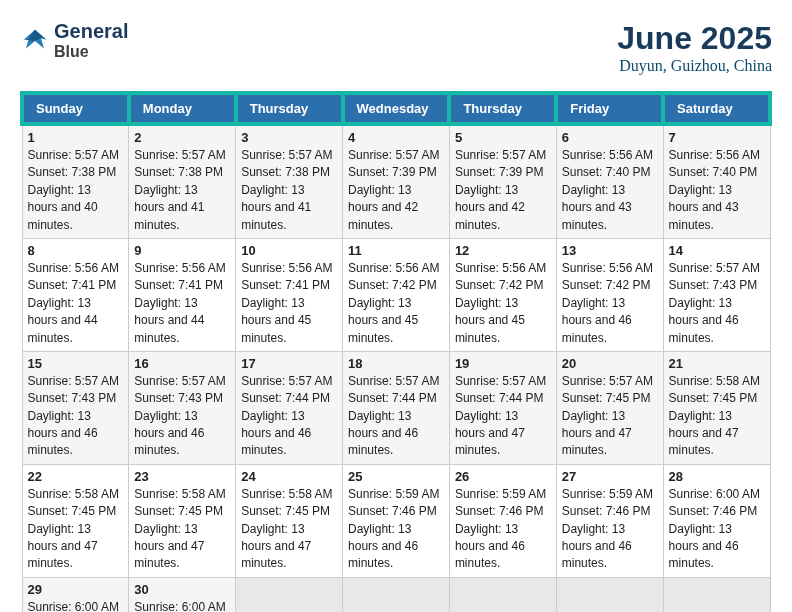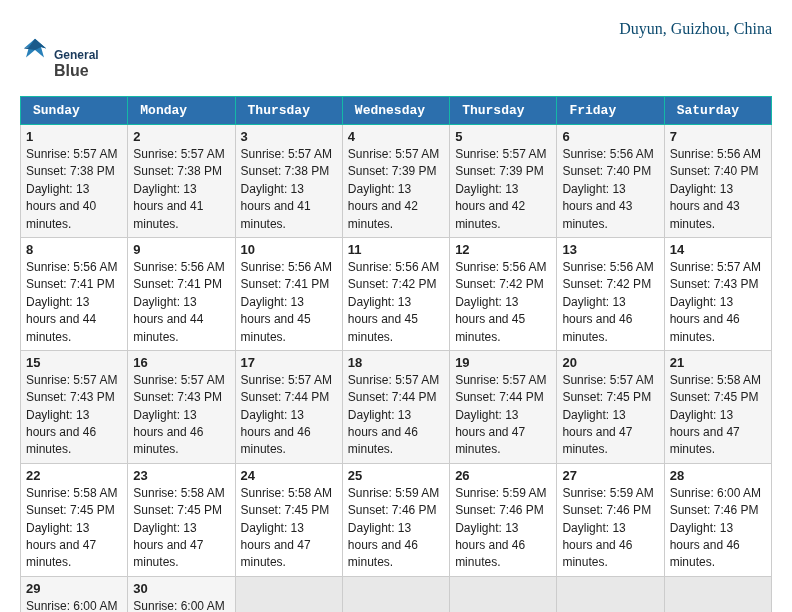--- a/index.html
+++ b/index.html
@@ -43,22 +43,21 @@
       border-collapse: collapse;
       table-layout: fixed;
     }
     thead th {
       background-color: #2c6fad;
       color: #fff;
       font-size: 13px;
       font-weight: bold;
       padding: 6px 12px;
       text-align: left;
-      border: 1px solid #14b8a6;
-      font-family: Liberation Mono, monospace;
+      border: 4px solid #14b8a6;
     }
     tbody td {
       vertical-align: top;
       border: 1px solid #ccc;
       padding: 4px 5px;
       font-size: 10.5px;
       color: #222;
       height: 88px;
     }
     tbody tr:nth-child(odd) td {
@@ -84,25 +83,26 @@
 </head>
 <body>
 
 <div class="header">
   <div class="logo">
     <svg class="logo-bird" viewBox="0 0 40 40">
       <polygon points="20,5 35,18 28,16 32,30 20,20 8,30 12,16 5,18" fill="#2980b9"></polygon>
       <polygon points="20,5 35,18 28,16 20,20 5,18 12,16" fill="#1a5a8a"></polygon>
     </svg>
     <div>
-      <div style="font-size:12px;font-weight:bold;color:#1a3a5c;margin-top:28px;">General</div>
+      <div style="font-size:20px;font-weight:bold;color:#1a3a5c;">General</div>
       <div style="font-size:16px;font-weight:bold;color:#404040;">Blue</div>
     </div>
   </div>
   <div class="title-block">
+    <div class="calendar-title">June 2025</div>
     <div class="calendar-subtitle">Duyun, Guizhou, China</div>
   </div>
 </div>
 
 <table>
   <thead>
     <tr>
       <th>Sunday</th>
       <th>Monday</th>
       <th>Thursday</th>

